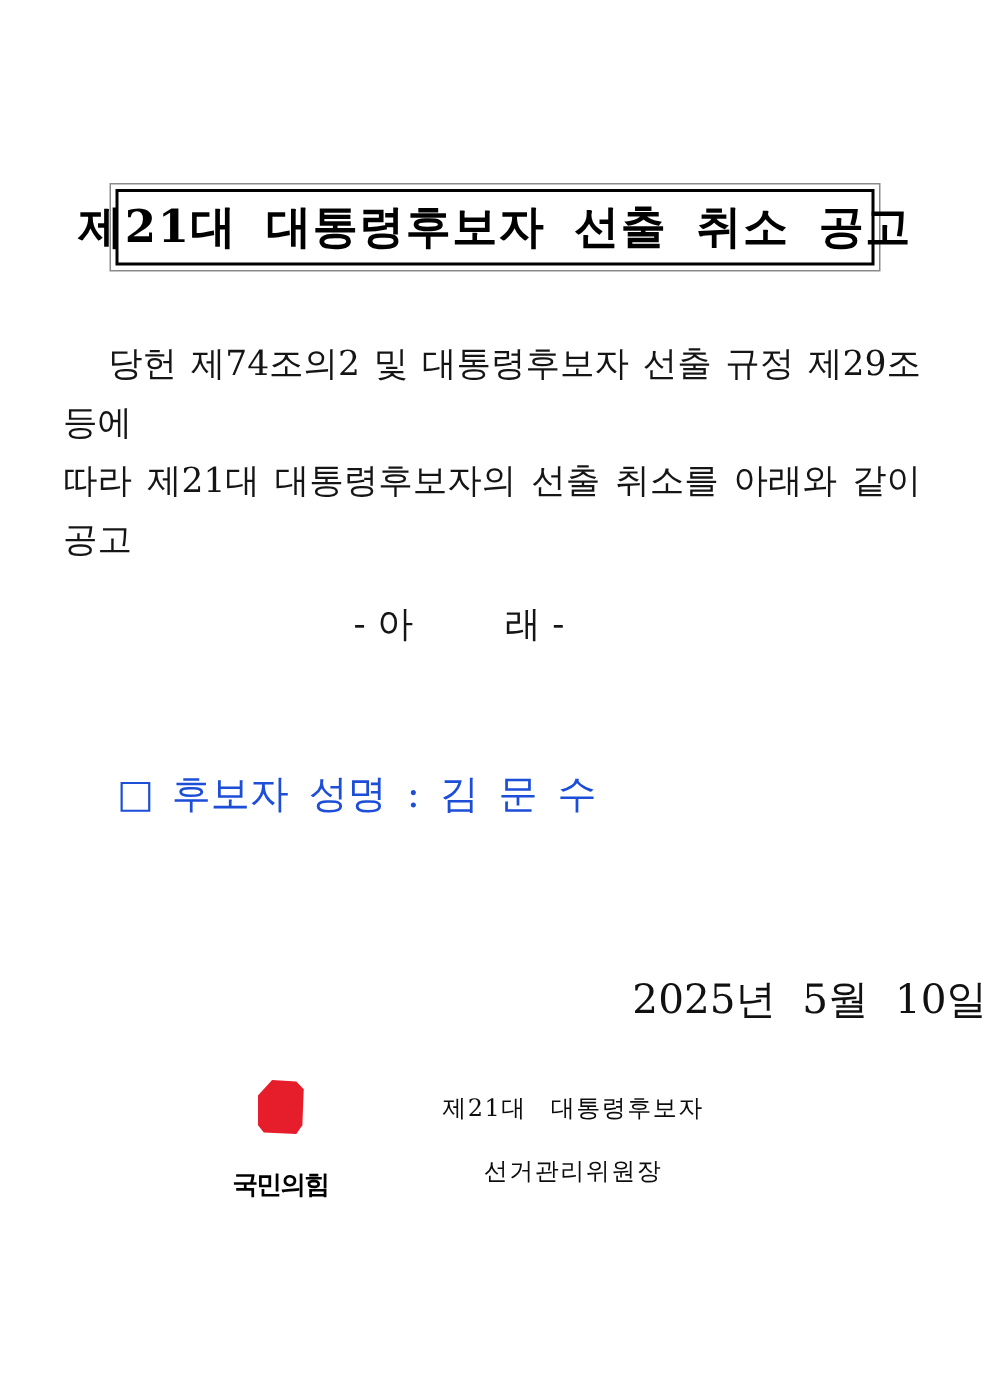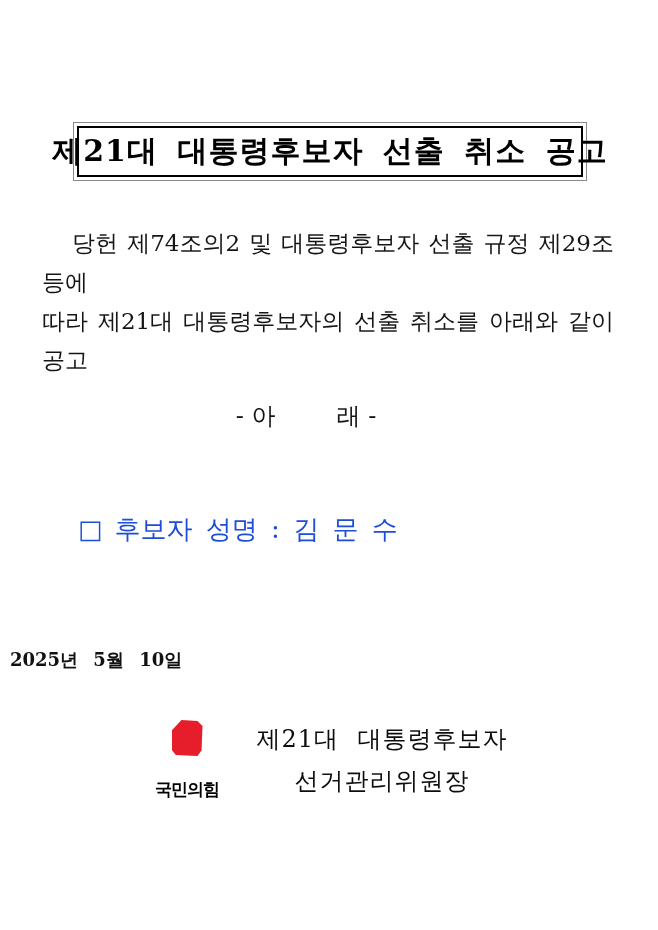--- a/index.html
+++ b/index.html
@@ -87,23 +87,23 @@
     white-space: nowrap;
   }
   .candidate-line .bullet { margin-right: 12px; }
 
   
   .date-line {
     position: absolute;
     left: 10px;
     top: 648px;
     width: 648px;
-    text-align: left;
-    font-size: 18px;
-    font-weight: 700;
+    text-align: right;
+    font-size: 27px;
+    font-weight: 400;
     word-spacing: 9px;
     color: #111111;
   }
 
   
   .party-logo {
     position: absolute;
     left: 148px;
     top: 720px;
     width: 78px;
@@ -124,21 +124,21 @@
     letter-spacing: -1px;
     color: #000000;
     white-space: nowrap;
   }
   .signature-text {
     position: absolute;
     left: 236px;
     top: 718px;
     width: 292px;
     text-align: center;
-    font-size: 24px;
+    font-size: 16px;
     line-height: 42px;
     letter-spacing: 1px;
     color: #0d0d0d;
     white-space: nowrap;
   }
   .signature-text .sig-line1 { word-spacing: 10px; }
 </style>
 </head>
 <body>
 

